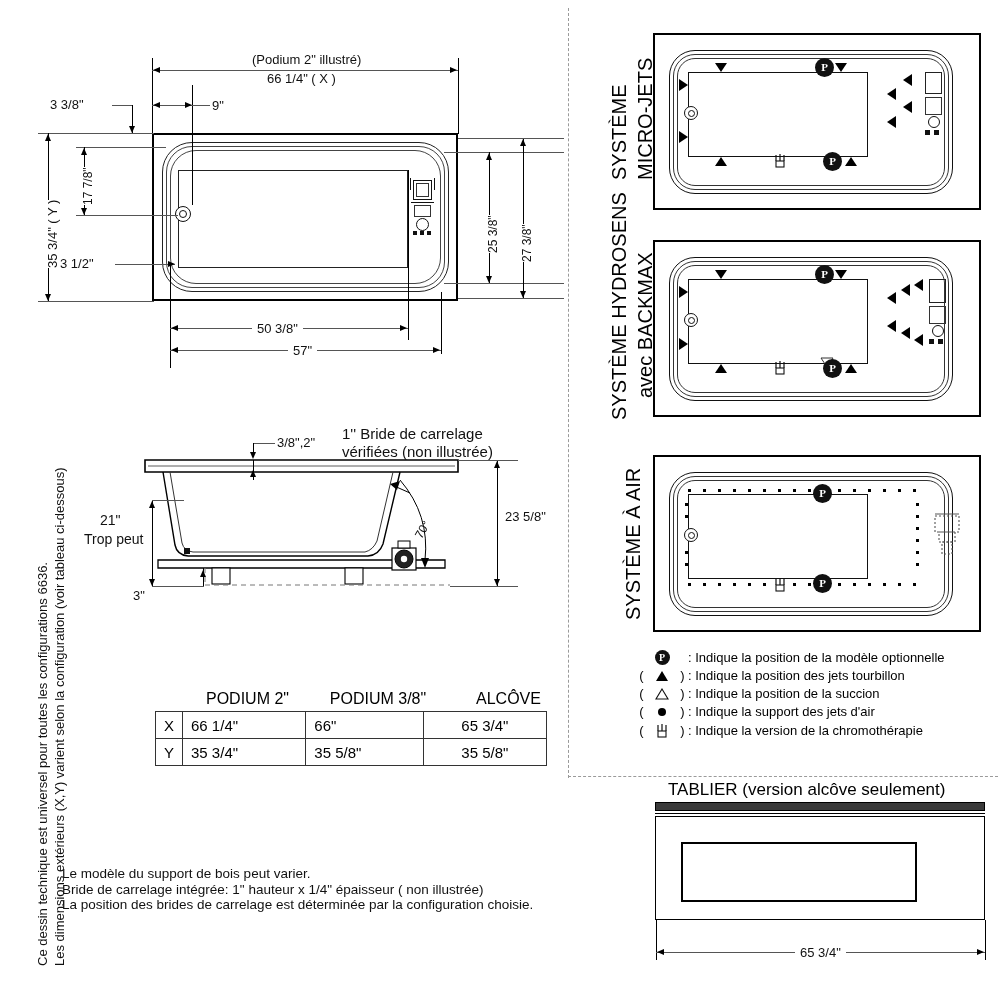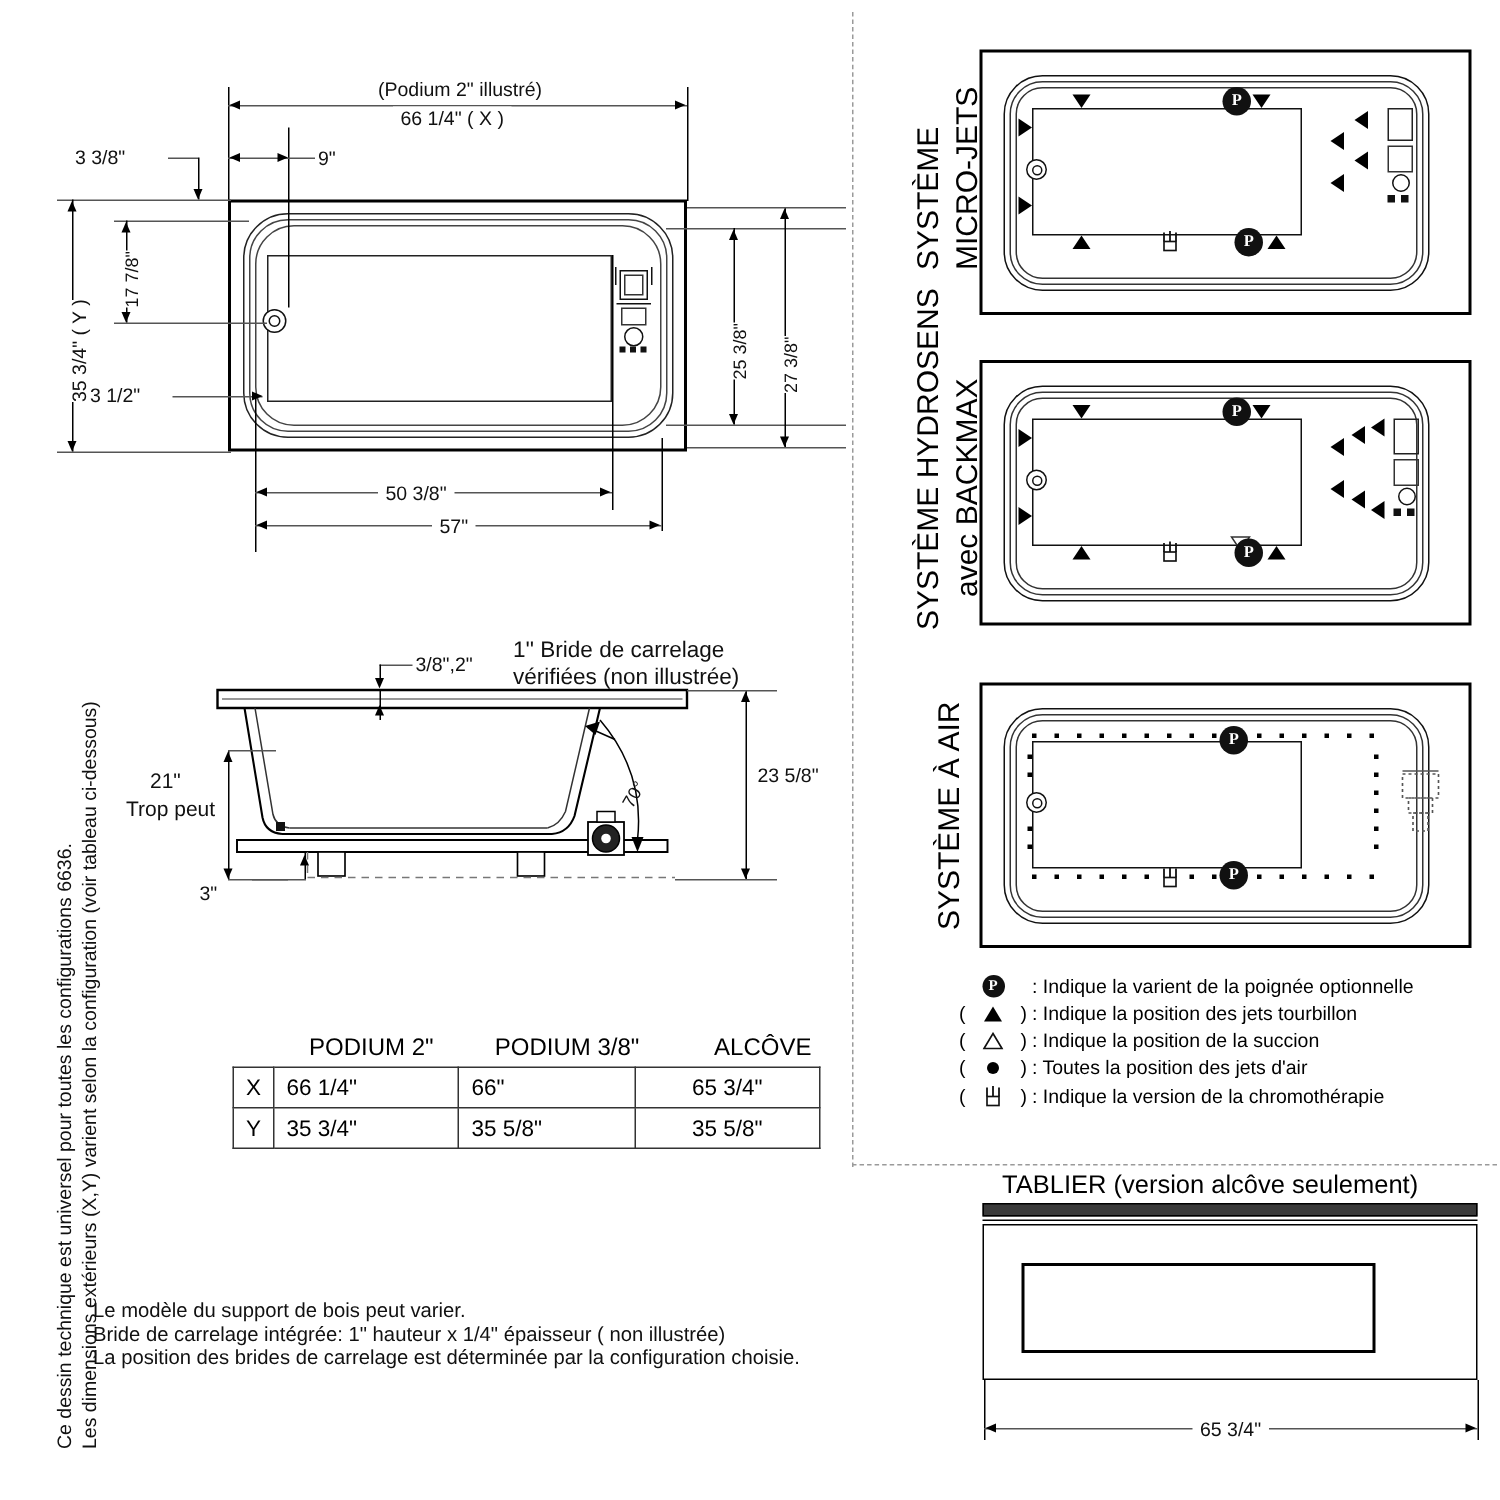--- a/index.html
+++ b/index.html
@@ -463,21 +463,21 @@
     </div>
   </div>
 
   <div class="abs" style="left:636px; top:650px; width:370px;">
     <div class="legend-row" style="margin-bottom:3px;">
       <span class="legend-paren"> </span>
       <span class="legend-sym">
         <span style="display:inline-block; width:15px; height:15px; border-radius:50%; background:#111; color:#fff; font-size:10px; line-height:15px; text-align:center; font-family:'Liberation Serif',serif; font-weight:bold;">P</span>
       </span>
       <span class="legend-paren"> </span>
-      <span>: Indique la varient de la poignée optionnelle</span>
+      <span>: Indique la position de la modèle optionnelle</span>
     </div>
     <div class="legend-row" style="margin-bottom:3px;">
       <span class="legend-paren">(</span>
       <span class="legend-sym">
         <svg width="14" height="12">
             <polygon points="7,1 13,11 1,11" fill="#000"></polygon>
           </svg>
       </span>
       <span class="legend-paren">)</span>
       <span>: Indique la position des jets tourbillon</span>
@@ -493,21 +493,21 @@
       <span>: Indique la position de la succion</span>
     </div>
     <div class="legend-row" style="margin-bottom:3px;">
       <span class="legend-paren">(</span>
       <span class="legend-sym">
         <svg width="14" height="12">
             <circle cx="7" cy="6" r="4" fill="#000"></circle>
           </svg>
       </span>
       <span class="legend-paren">)</span>
-      <span>: Toutes la position des jets d'air</span>
+      <span>: Indique la support des jets d'air</span>
     </div>
     <div class="legend-row">
       <span class="legend-paren">(</span>
       <span class="legend-sym">
         <svg width="14" height="16">
             <path d="M3 3 L3 9 M7 2 L7 9 M11 3 L11 9" stroke="#111" stroke-width="1.2" fill="none"></path>
             <rect x="3" y="9" width="8" height="6" stroke="#111" stroke-width="1.1" fill="#fff"></rect>
           </svg>
       </span>
       <span class="legend-paren">)</span>

